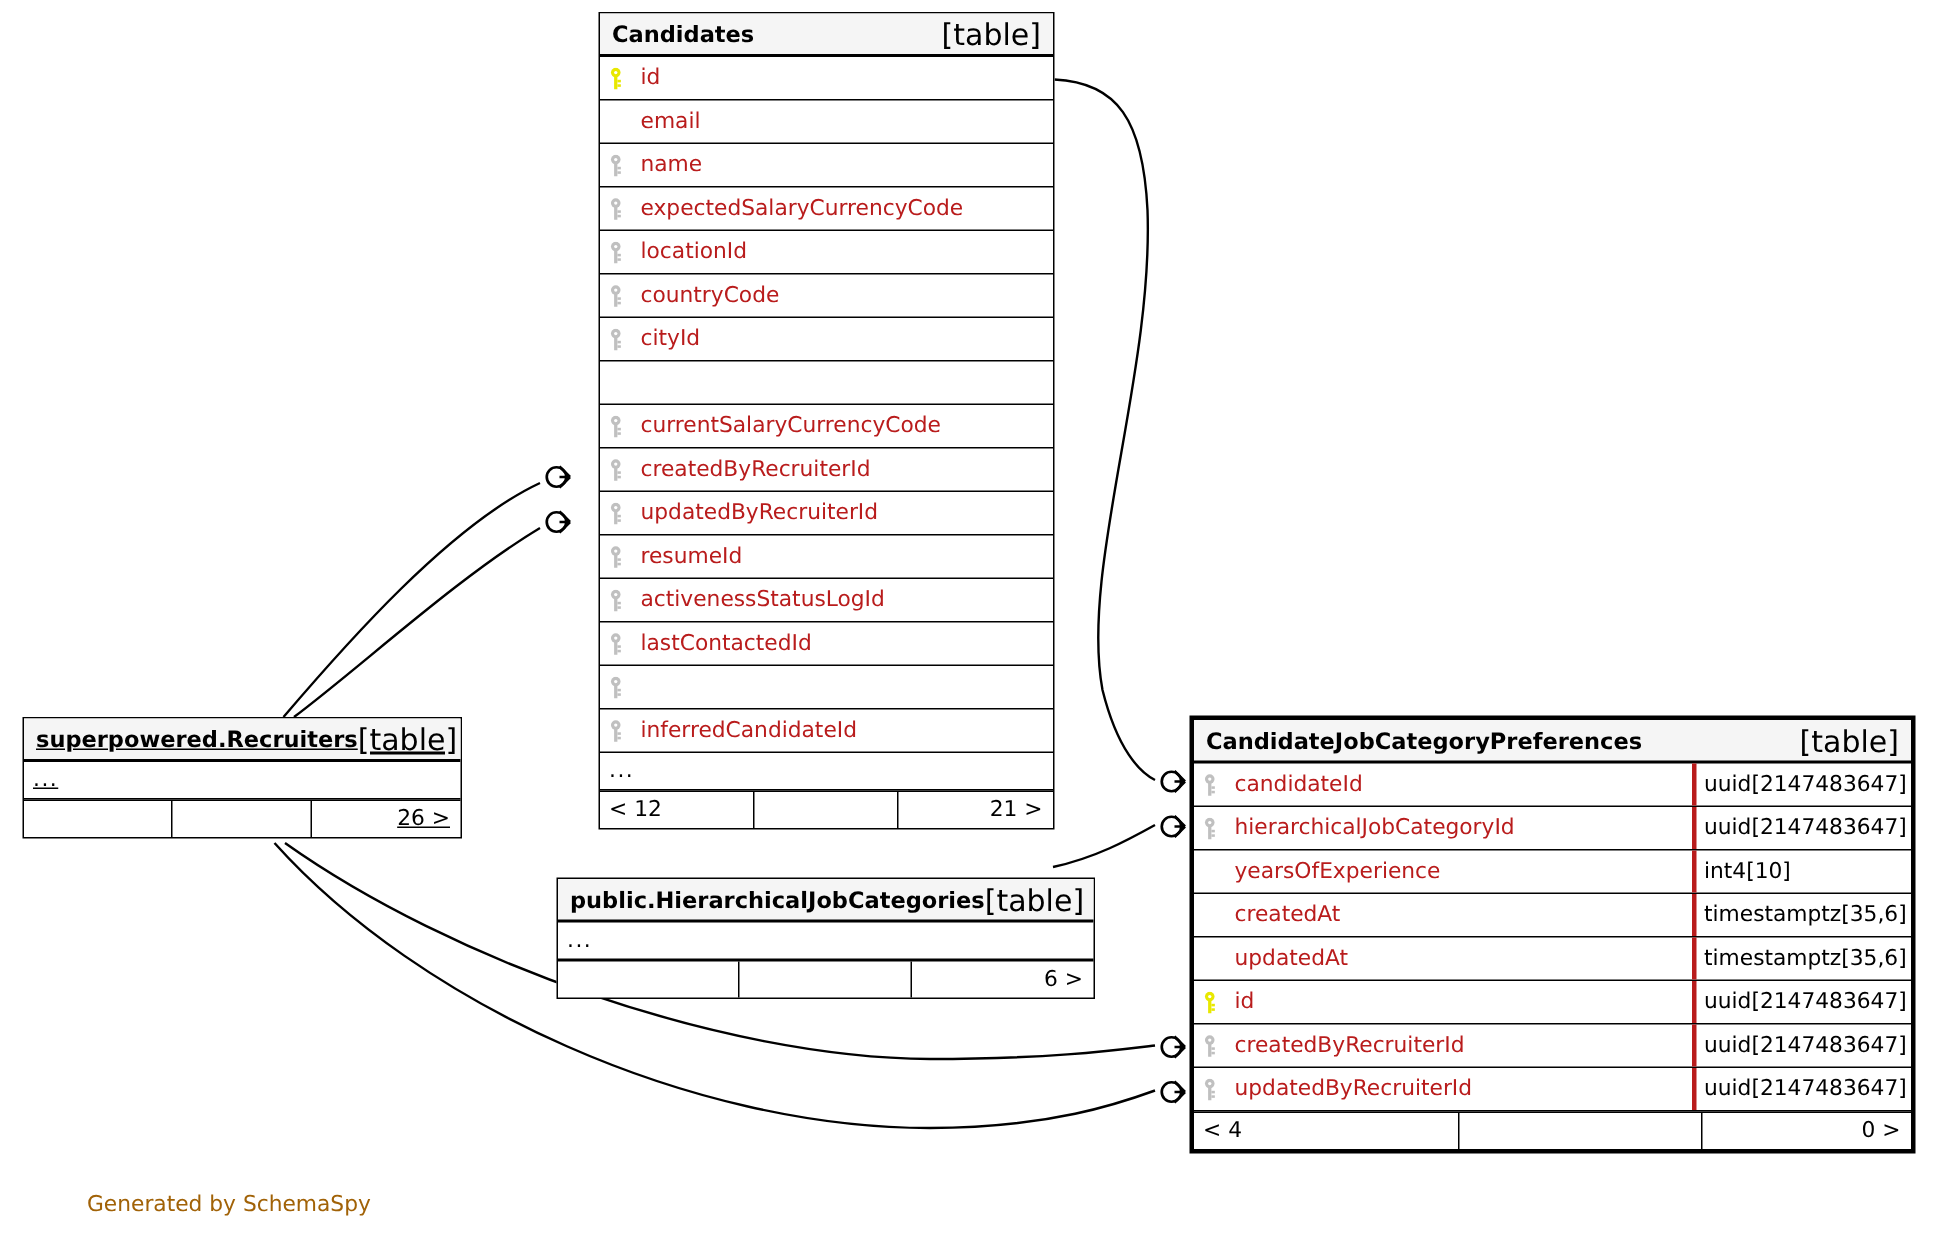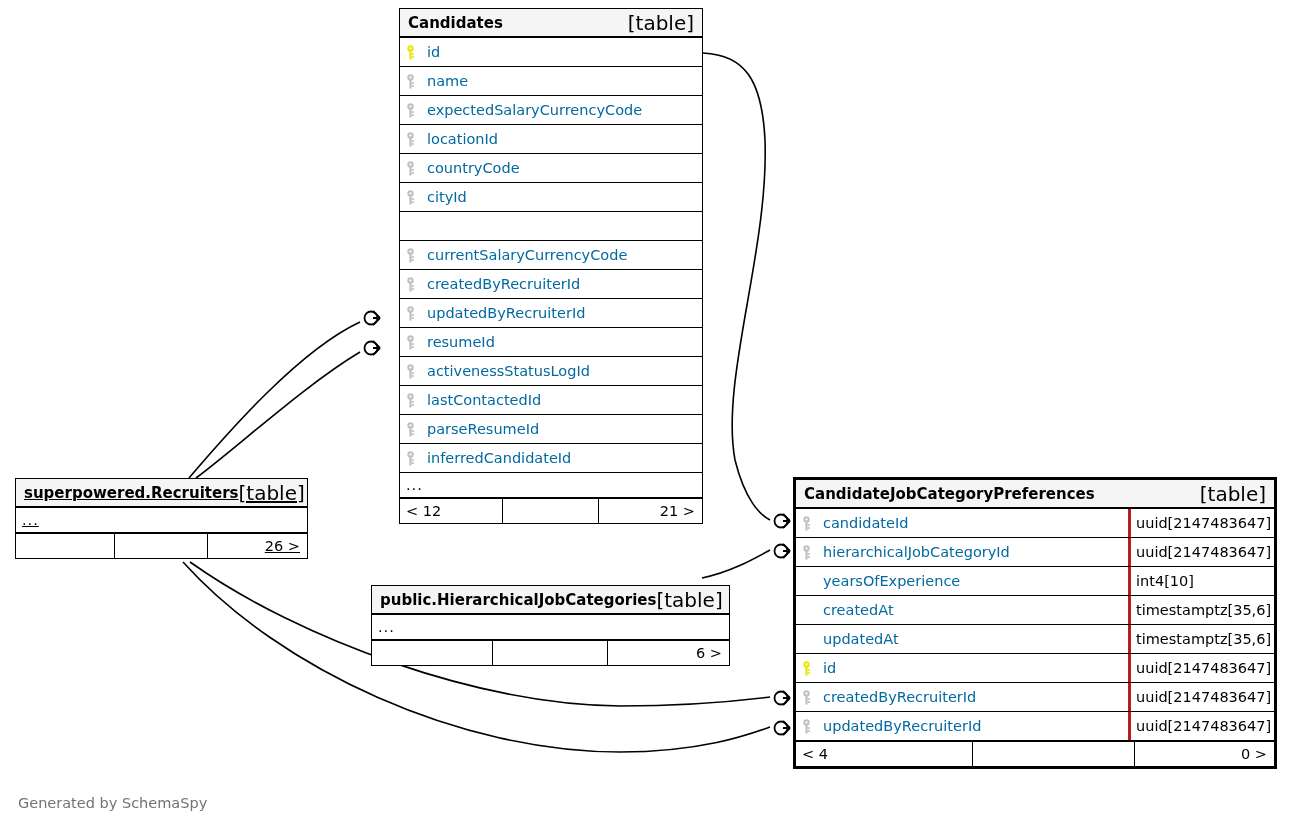--- a/index.html
+++ b/index.html
@@ -74,21 +74,21 @@
     height: 29px;
   }
   .tbl-row:last-child { border-bottom: none; }
 
   .cell-name {
     flex: 1 1 auto;
     display: flex;
     align-items: center;
     padding-left: 6px;
     font-size: 14.5px;
-    color: #0369a1;
+    color: #b91c1c;
     white-space: nowrap;
     overflow: hidden;
     box-sizing: border-box;
   }
   .cell-type {
     flex: 0 0 146px;
     display: flex;
     align-items: center;
     padding-left: 5px;
     font-size: 14.5px;
@@ -138,22 +138,23 @@
   .foot-right  { flex: 1 1 0; border-left: 1px solid #000000; padding-right: 7px; justify-content: flex-end; }
 
   
   .focal .foot-left  { flex: 0 0 176px; }
   .focal .foot-mid   { flex: 0 0 162px; }
   .focal .foot-right { flex: 1 1 auto; }
 
   .caption {
     position: absolute;
     font-size: 14.5px;
-    color: #737373;
+    color: #a16207;
     white-space: nowrap;
+    margin-left: 40px;
   }
 </style>
 </head>
 <body>
 
 <div id="canvas">
 
   <svg id="edges" viewBox="0 0 1299 824" width="1299" height="824">
     <defs>
       <g id="crowfoot">
@@ -217,20 +218,24 @@
             <circle cx="4.5" cy="3.4" r="3.2" fill="#e8e800"></circle>
             <circle cx="4.5" cy="3.4" r="1.1" fill="#ffffff"></circle>
             <rect x="3.4" y="5.5" width="2.2" height="9" fill="#e8e800"></rect>
             <rect x="5.6" y="8.2" width="2.3" height="1.7" fill="#e8e800"></rect>
             <rect x="5.6" y="11.2" width="2.3" height="1.7" fill="#e8e800"></rect>
           </svg>
       </span>
       <span class="cell-name">id</span>
     </div>
     <div class="tbl-row">
+      <span class="key-slot"></span>
+      <span class="cell-name">email</span>
+    </div>
+    <div class="tbl-row">
       <span class="key-slot">
         <svg width="9" height="15" viewBox="0 0 9 15">
             <circle cx="4.5" cy="3.4" r="3.2" fill="#c0c0c0"></circle>
             <circle cx="4.5" cy="3.4" r="1.1" fill="#ffffff"></circle>
             <rect x="3.4" y="5.5" width="2.2" height="9" fill="#c0c0c0"></rect>
             <rect x="5.6" y="8.2" width="2.3" height="1.7" fill="#c0c0c0"></rect>
             <rect x="5.6" y="11.2" width="2.3" height="1.7" fill="#c0c0c0"></rect>
           </svg>
       </span>
       <span class="cell-name">name</span>
@@ -361,21 +366,20 @@
     <div class="tbl-row">
       <span class="key-slot">
         <svg width="9" height="15" viewBox="0 0 9 15">
             <circle cx="4.5" cy="3.4" r="3.2" fill="#c0c0c0"></circle>
             <circle cx="4.5" cy="3.4" r="1.1" fill="#ffffff"></circle>
             <rect x="3.4" y="5.5" width="2.2" height="9" fill="#c0c0c0"></rect>
             <rect x="5.6" y="8.2" width="2.3" height="1.7" fill="#c0c0c0"></rect>
             <rect x="5.6" y="11.2" width="2.3" height="1.7" fill="#c0c0c0"></rect>
           </svg>
       </span>
-      <span class="cell-name">parseResumeId</span>
     </div>
     <div class="tbl-row">
       <span class="key-slot">
         <svg width="9" height="15" viewBox="0 0 9 15">
             <circle cx="4.5" cy="3.4" r="3.2" fill="#c0c0c0"></circle>
             <circle cx="4.5" cy="3.4" r="1.1" fill="#ffffff"></circle>
             <rect x="3.4" y="5.5" width="2.2" height="9" fill="#c0c0c0"></rect>
             <rect x="5.6" y="8.2" width="2.3" height="1.7" fill="#c0c0c0"></rect>
             <rect x="5.6" y="11.2" width="2.3" height="1.7" fill="#c0c0c0"></rect>
           </svg>

